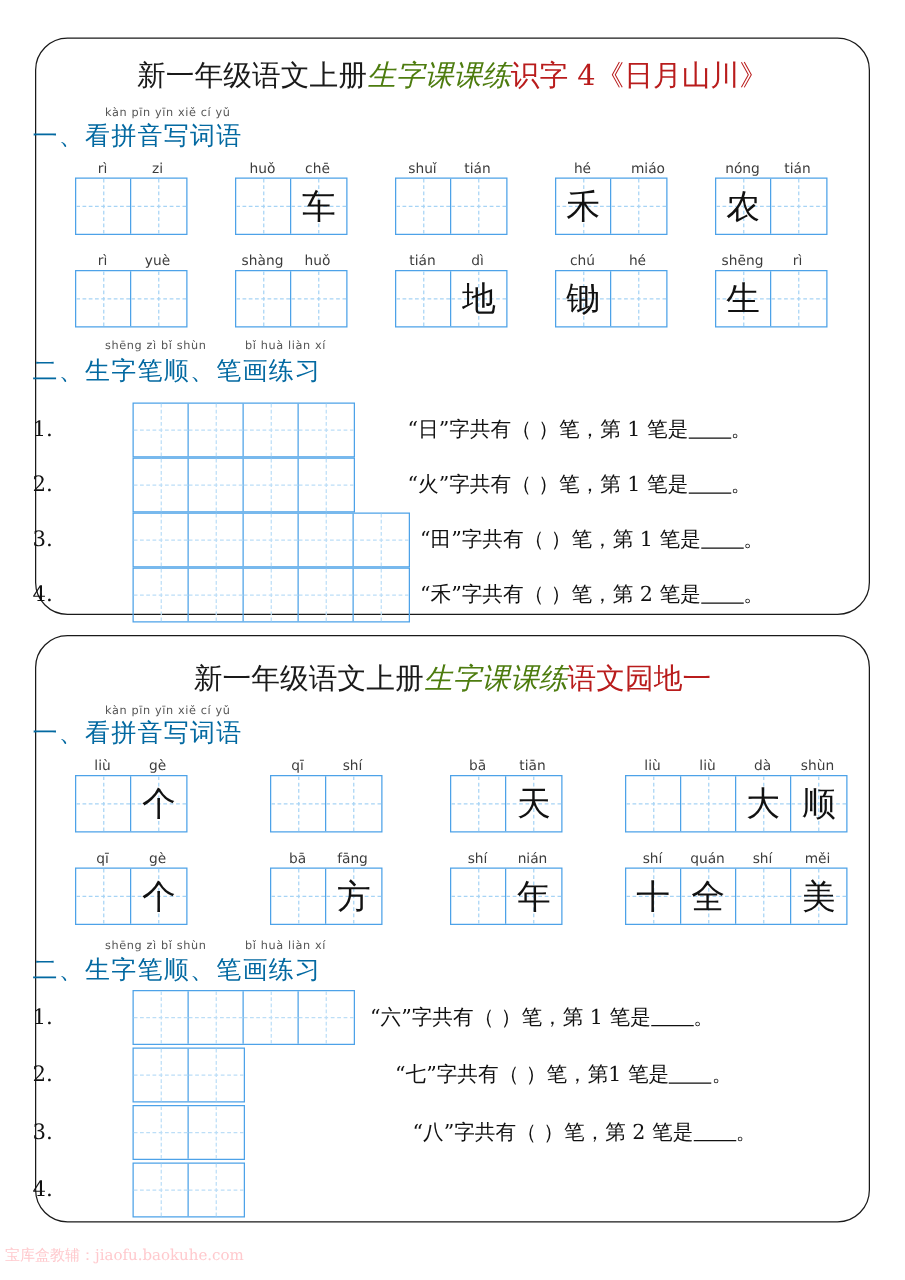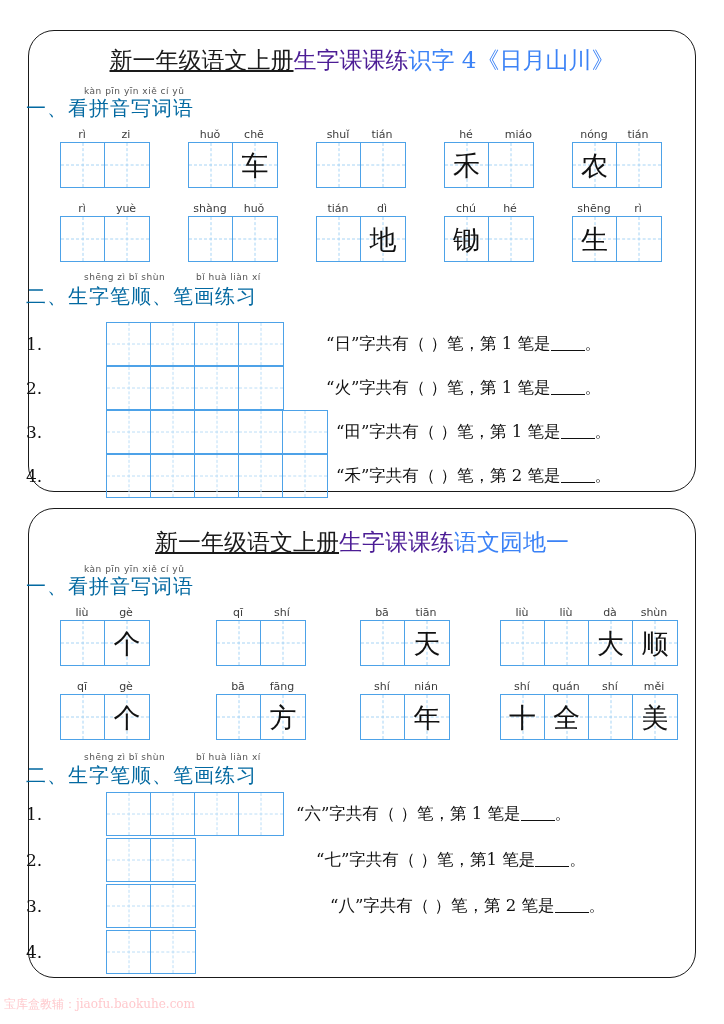--- a/index.html
+++ b/index.html
@@ -23,23 +23,23 @@
 
   
   .title{
     position:absolute;left:0;right:0;
     text-align:center;
     font-family:"DejaVu Serif","Liberation Serif",serif;
     font-size:23px;
     white-space:nowrap;
     letter-spacing:0px;
   }
-  .t-black{color:#1a1a1a;text-decoration:underline;}
-  .t-red{color:#4c1d95;}
-  .t-blue{color:#3b82f6;}
+  .t-black{color:#1a1a1a;}
+  .t-red{color:#4d7c0f;font-style:italic;}
+  .t-blue{color:#b91c1c;}
 
   
   .sec{position:absolute;left:26px;white-space:nowrap;}
   .sec-cn{
     font-family:"DejaVu Serif","Liberation Serif",serif;
     font-size:20px;color:#0369a1;letter-spacing:1px;
   }
   .sec-py{
     position:absolute;
     font-size:9px;color:#555;white-space:nowrap;

